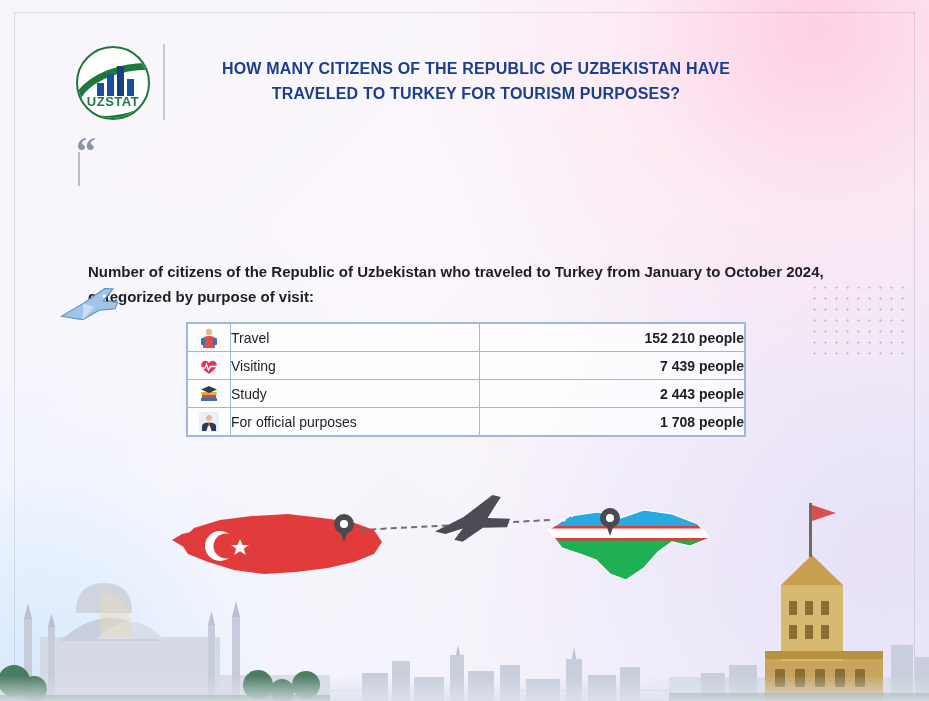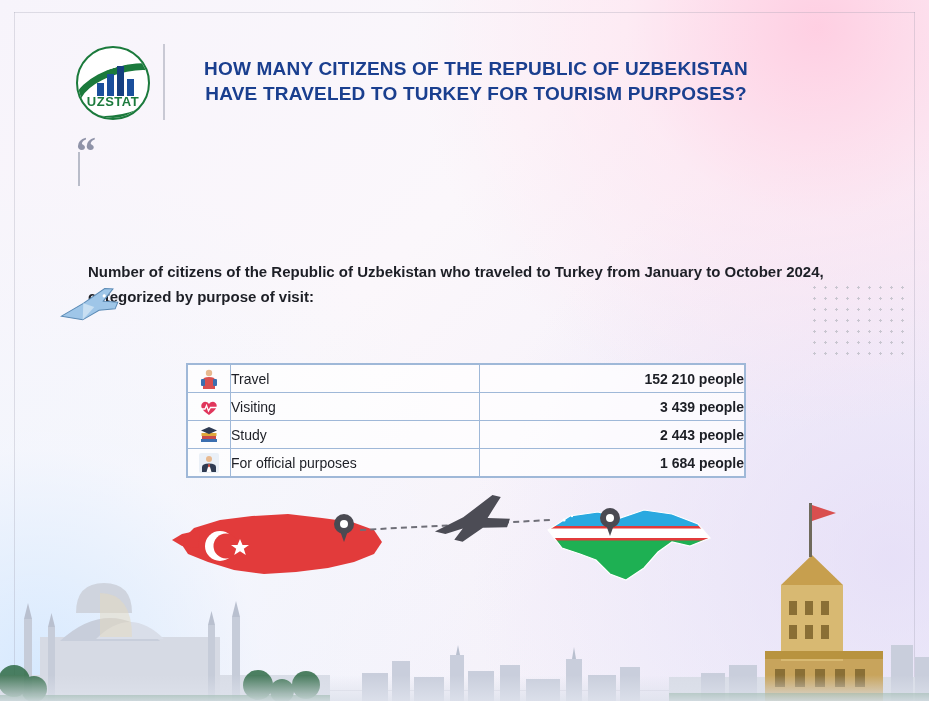--- a/index.html
+++ b/index.html
@@ -92,21 +92,21 @@
     background: #c9c9d4;
   }
 
   
   .title {
     position: absolute;
     left: 200px;
     top: 56px;
     width: 552px;
     text-align: center;
-    font-size: 19px;
+    font-size: 16px;
     line-height: 25px;
     font-weight: bold;
     color: #1a3f8f;
     letter-spacing: 0.2px;
   }
 
   
   .quote-mark {
     position: absolute;
     left: 76px;
@@ -151,21 +151,20 @@
   }
 
   
   .table-wrap {
     position: absolute;
     left: 186px;
     top: 322px;
     width: 558px;
     border: 1px solid #9fb8d8;
     background: rgba(255,255,255,0.72);
-    margin-top: 41px;
   }
   table.data {
     width: 100%;
     border-collapse: collapse;
     font-size: 14px;
     color: #1d1f26;
   }
   table.data td {
     border: 1px solid #9fb8d8;
     height: 27px;
@@ -312,21 +311,21 @@
           <td class="value-cell">152 210 people</td>
         </tr>
         <tr>
           <td class="icon-cell">
             <svg class="mini-icon" viewBox="0 0 22 22">
                 <path d="M11 19 C3 13.5 2 9.5 4.5 7 C6.6 4.9 9.4 5.8 11 8 C12.6 5.8 15.4 4.9 17.5 7 C20 9.5 19 13.5 11 19 Z" fill="#e0365c"></path>
                 <path d="M3 13 H7 L8.5 9.5 L10.5 15 L12.5 11.5 H19" fill="none" stroke="#ffffff" stroke-width="1.3"></path>
               </svg>
           </td>
           <td class="label-cell">Visiting</td>
-          <td class="value-cell">3 439 people</td>
+          <td class="value-cell">7 439 people</td>
         </tr>
         <tr>
           <td class="icon-cell">
             <svg class="mini-icon" viewBox="0 0 22 22">
                 <rect x="3" y="15" width="16" height="3" fill="#3b6fb0"></rect>
                 <rect x="4" y="12" width="14" height="3" fill="#c84b4b"></rect>
                 <rect x="3.5" y="9" width="15" height="3" fill="#e0a93b"></rect>
                 <path d="M11 3 L19 6.5 L11 10 L3 6.5 Z" fill="#2f3b52"></path>
               </svg>
           </td>
@@ -337,21 +336,21 @@
           <td class="icon-cell">
             <svg class="mini-icon" viewBox="0 0 22 22">
                 <rect x="1" y="1" width="20" height="20" rx="2" fill="#eaf0f7"></rect>
                 <circle cx="11" cy="7" r="3" fill="#e8b98f"></circle>
                 <path d="M4 20 V15 Q4 11.5 11 11.5 Q18 11.5 18 15 V20 Z" fill="#2f3b52"></path>
                 <path d="M11 11.5 L8.5 20 H13.5 Z" fill="#ffffff"></path>
                 <path d="M11 11.5 L9.8 14 L11 15.5 L12.2 14 Z" fill="#c0392b"></path>
               </svg>
           </td>
           <td class="label-cell">For official purposes</td>
-          <td class="value-cell">1 684 people</td>
+          <td class="value-cell">1 708 people</td>
         </tr>
       </tbody>
     </table>
   </div>
 
   <div class="scene">
 
     <svg style="position:absolute;left:168px;top:38px;width:226px;height:108px" viewBox="0 0 226 108">
       <path d="M12 52 L26 38 L52 30 L84 26 L120 24 L154 28 L184 32 L206 40 L214 52 L206 64 L186 72 L160 78 L128 82 L96 84 L66 80 L40 72 L20 64 Z" fill="#e23b3b"></path>
       <path d="M32 40 L14 44 L4 50 L14 56 L30 58" fill="#e23b3b"></path>

